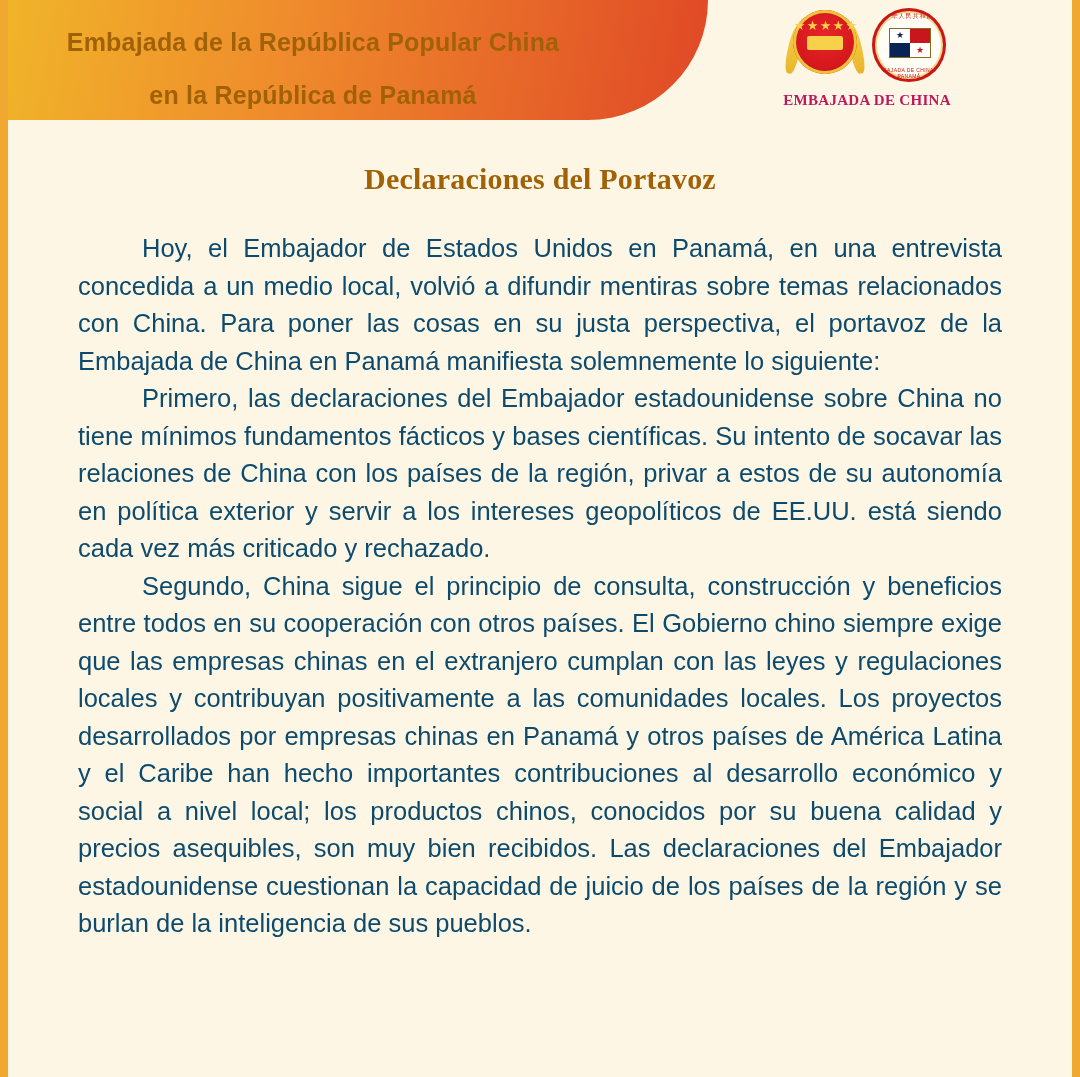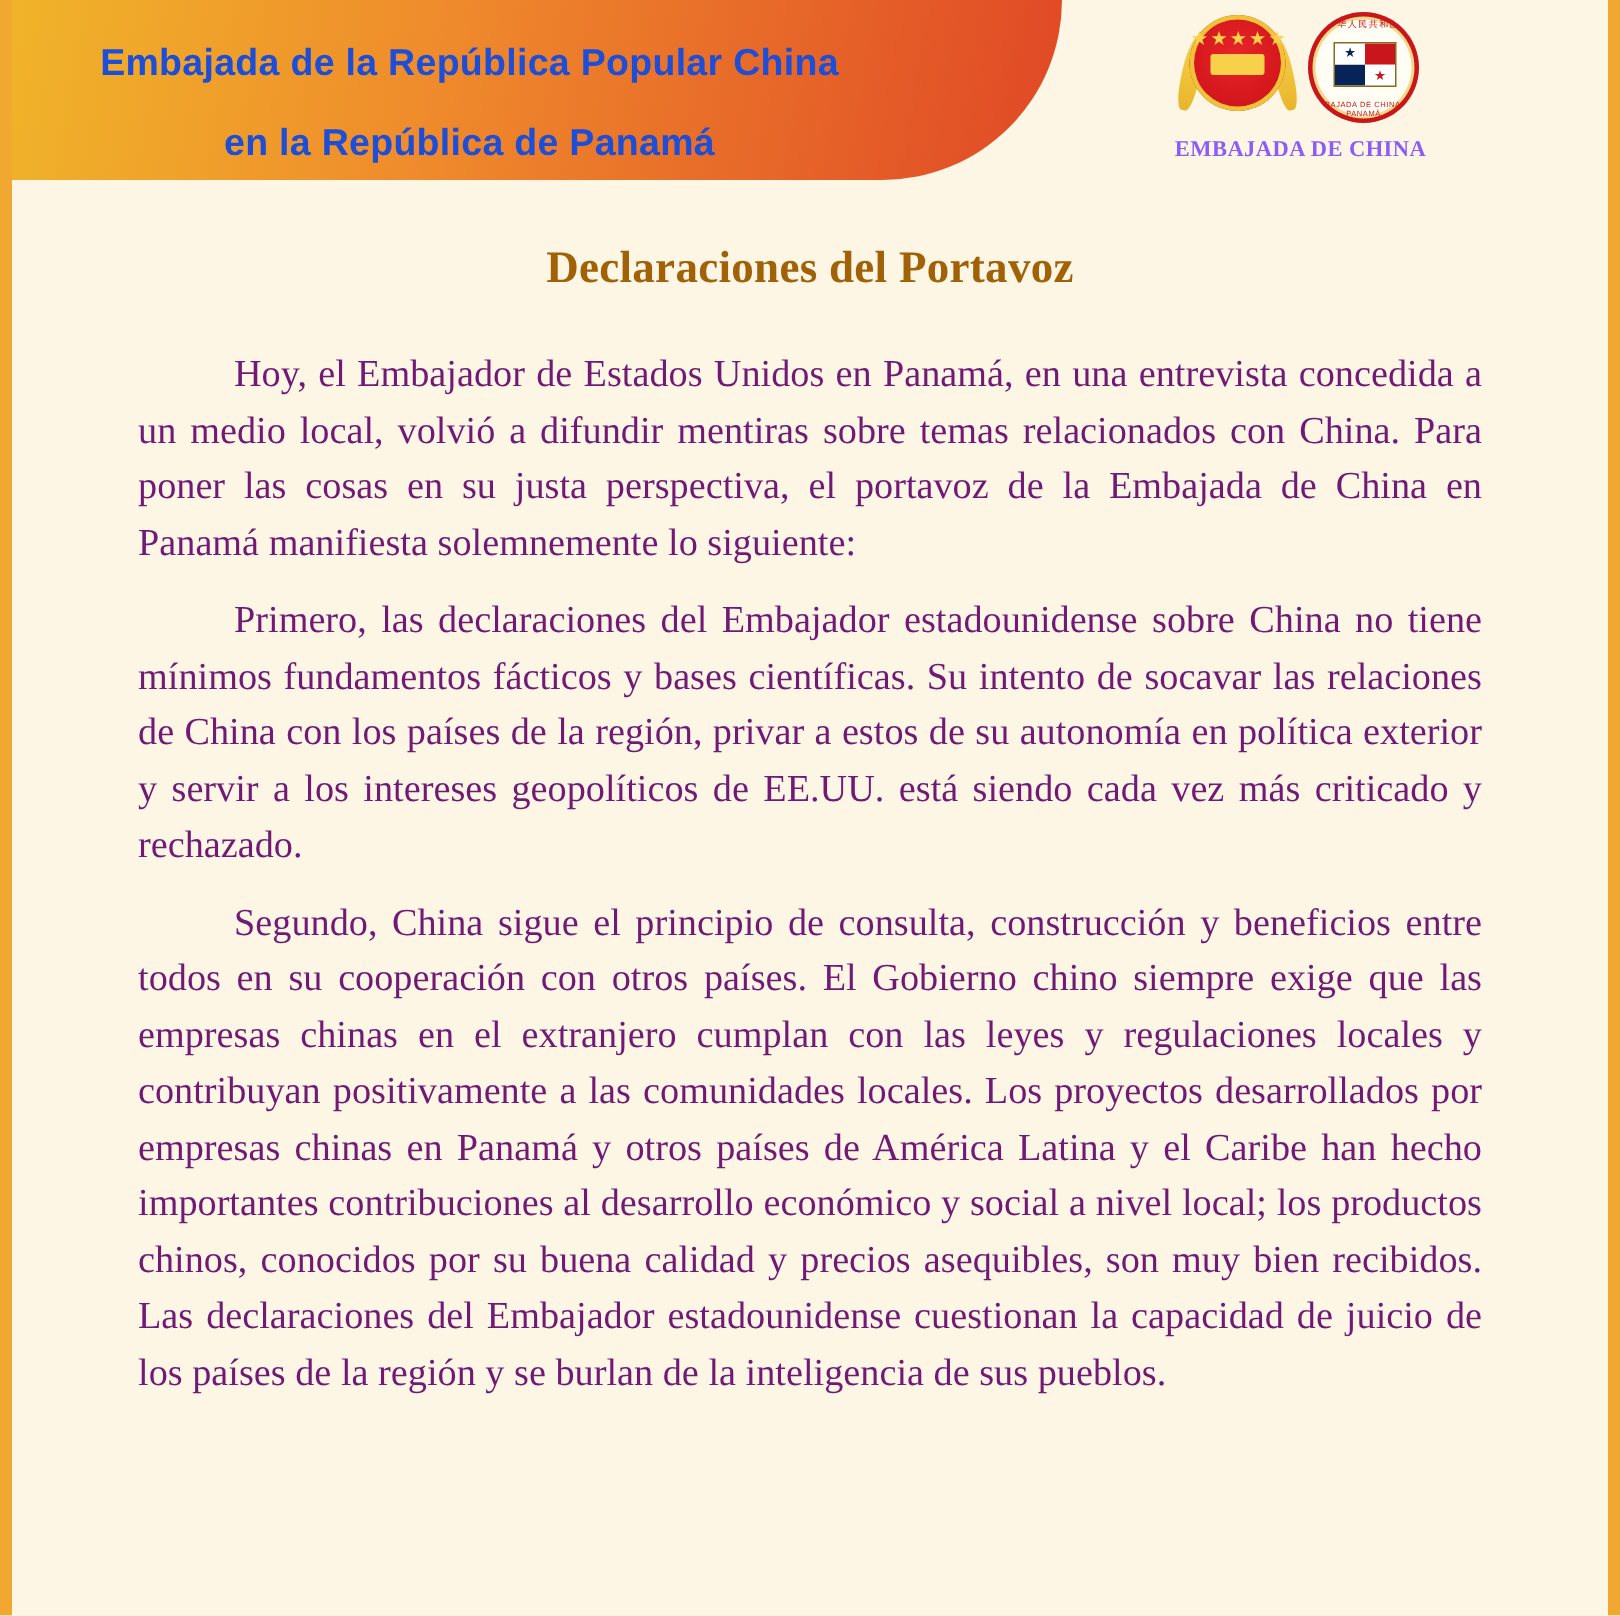--- a/index.html
+++ b/index.html
@@ -42,21 +42,21 @@
     height: 120px;
     background: linear-gradient(100deg, #f0b429 0%, #ef8b2c 40%, #e04826 100%);
     border-bottom-right-radius: 120px 120px;
   }
   .header-title {
     position: absolute;
     left: 0;
     top: 26px;
     width: 610px;
     text-align: center;
-    color: #1d4ed8;
+    color: #a16207;
     font-family: "Liberation Sans", sans-serif;
     font-weight: bold;
     font-size: 25px;
     line-height: 32px;
     letter-spacing: 0.2px;
   }
   .header-title .line2 {
     display: block;
     margin-top: 21px;
   }
@@ -158,46 +158,46 @@
     font-size: 5px;
     color: #c9161c;
     letter-spacing: 0.4px;
     font-family: "Liberation Sans", sans-serif;
   }
   .emblem-caption {
     margin-top: 4px;
     font-family: "Liberation Serif", serif;
     font-weight: bold;
     font-size: 15px;
-    color: #8b5cf6;
+    color: #be185d;
     letter-spacing: 0.3px;
   }
 
   
   .content {
     padding: 42px 70px 0 70px;
   }
   .doc-title {
     text-align: center;
     font-family: "Liberation Serif", serif;
     font-weight: bold;
     font-size: 30px;
     color: #a16207;
     margin: 0 0 34px 0;
     letter-spacing: 0.2px;
   }
   .doc-para {
-    margin: 14px;
+    margin: 0;
     text-align: justify;
     text-justify: inter-word;
     text-indent: 64px;
-    font-family: Liberation Serif, serif;
+    font-family: Liberation Sans, sans-serif;
     font-size: 25.5px;
     line-height: 37.5px;
-    color: #701a75;
+    color: #0c4a6e;
   }
 </style>
 </head>
 <body>
 
 <div class="page">
 
   <div class="header">
     <div class="header-band"></div>
     <div class="header-title">

